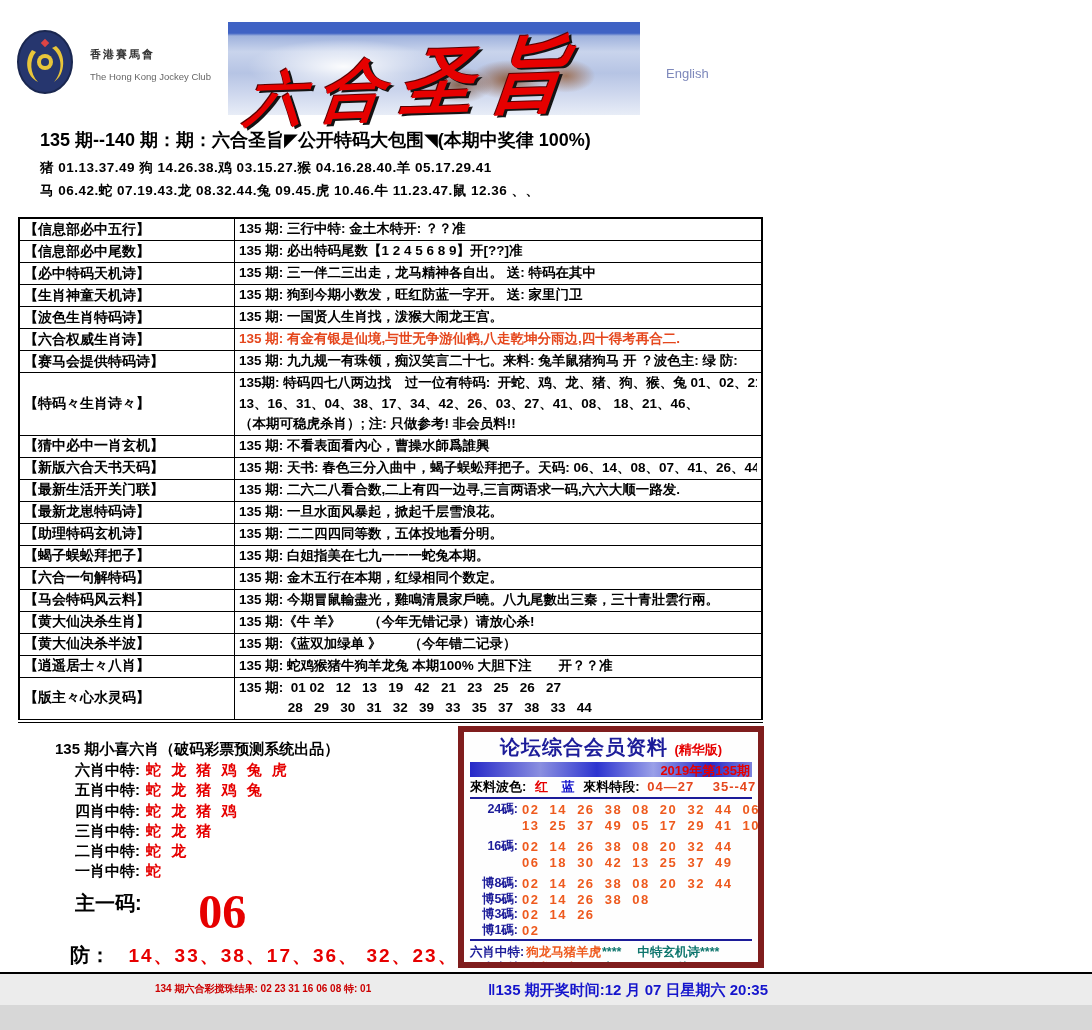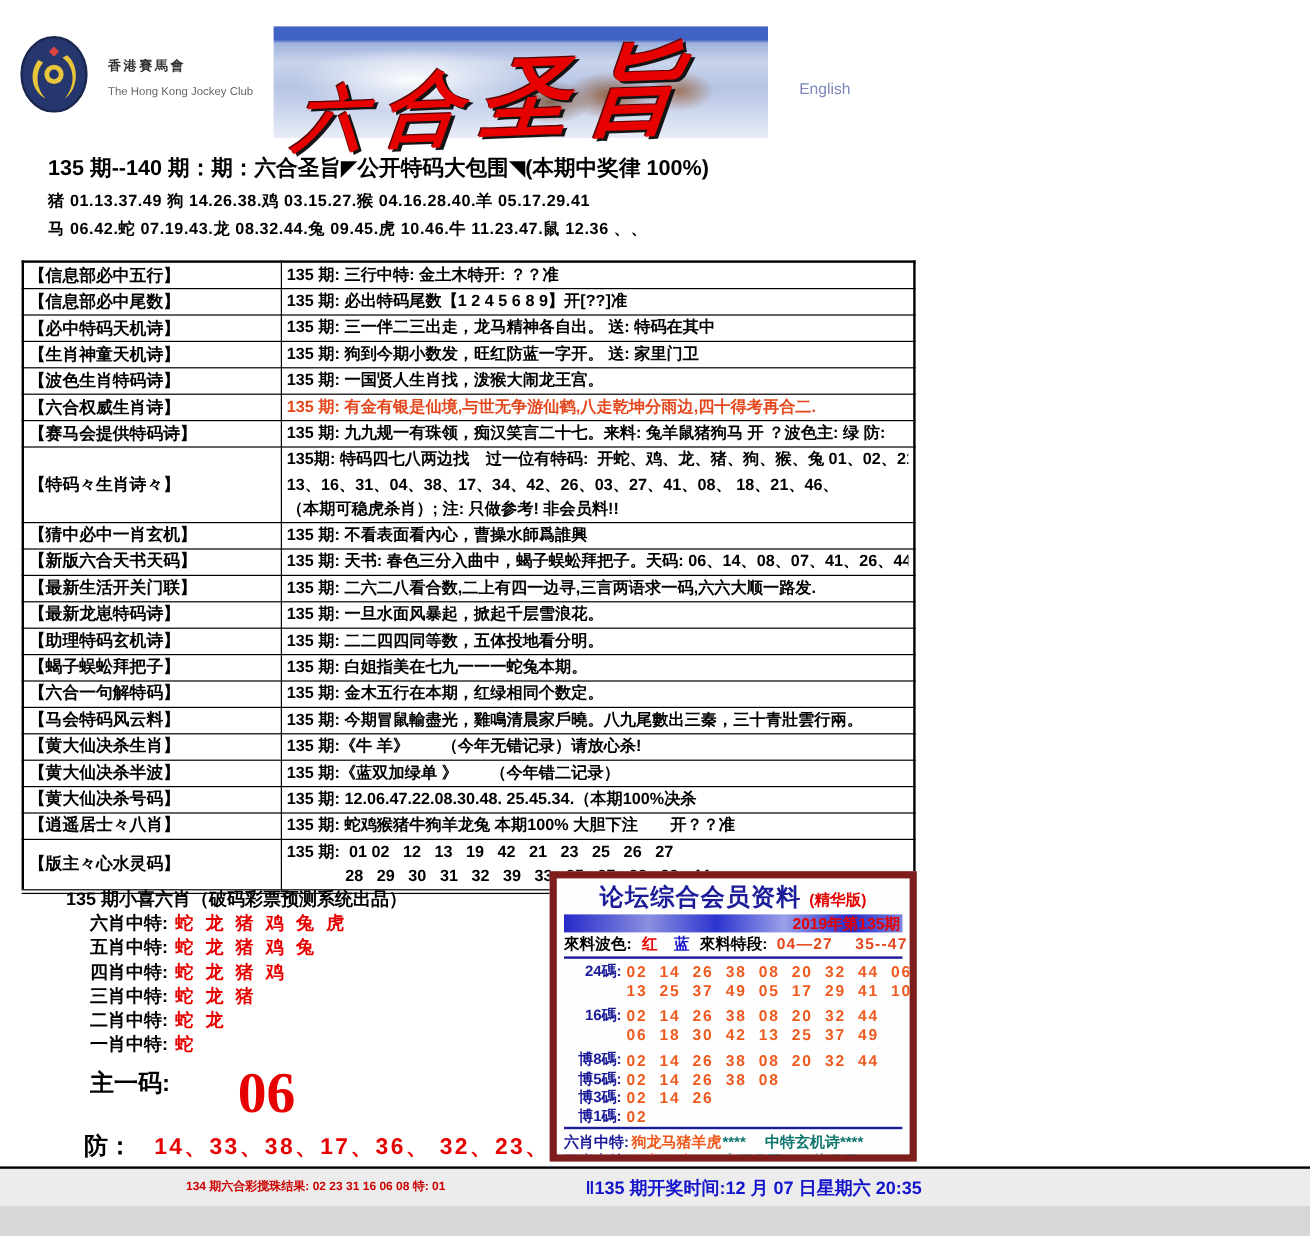--- a/index.html
+++ b/index.html
@@ -226,26 +226,20 @@
             <div class="content-line">135 期:《牛 羊》　　（今年无错记录）请放心杀!</div>
           </td>
         </tr>
         <tr>
           <td class="label-cell">【黄大仙决杀半波】</td>
           <td class="content-cell">
             <div class="content-line">135 期:《蓝双加绿单 》　　（今年错二记录）</div>
           </td>
         </tr>
         <tr>
-          <td class="label-cell">【黄大仙决杀号码】</td>
-          <td class="content-cell">
-            <div class="content-line">135 期: 12.06.47.22.08.30.48. 25.45.34.（本期100%决杀</div>
-          </td>
-        </tr>
-        <tr>
           <td class="label-cell">【逍遥居士々八肖】</td>
           <td class="content-cell">
             <div class="content-line">135 期: 蛇鸡猴猪牛狗羊龙兔 本期100% 大胆下注　　开？？准</div>
           </td>
         </tr>
         <tr>
           <td class="label-cell">【版主々心水灵码】</td>
           <td class="content-cell">
             <div class="content-line">135 期:  01 02   12   13   19   42   21   23   25   26   27</div>
             <div class="content-line">             28   29   30   31   32   39   33   35   37   38   33   44</div>

